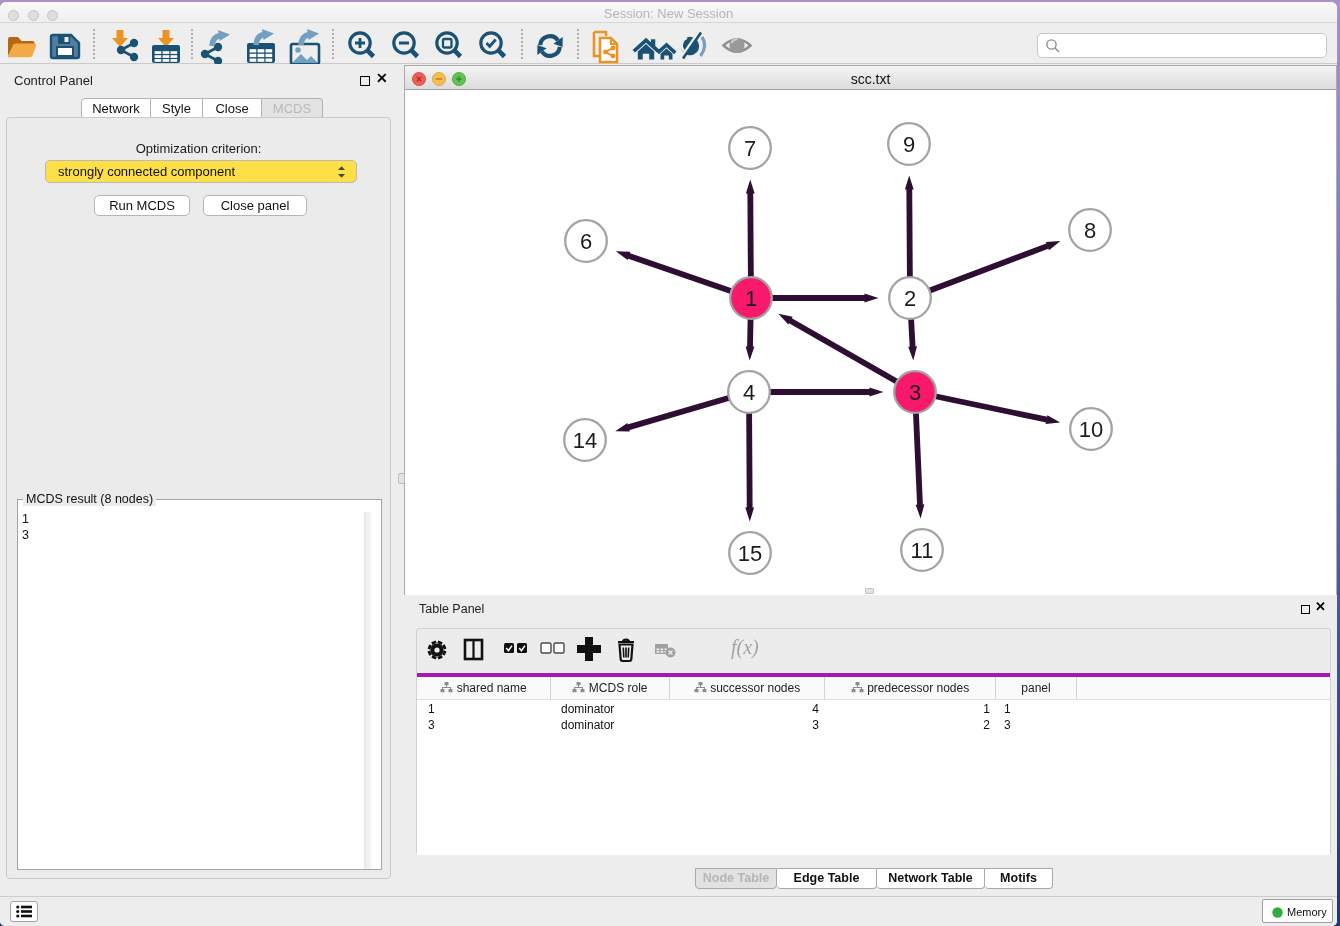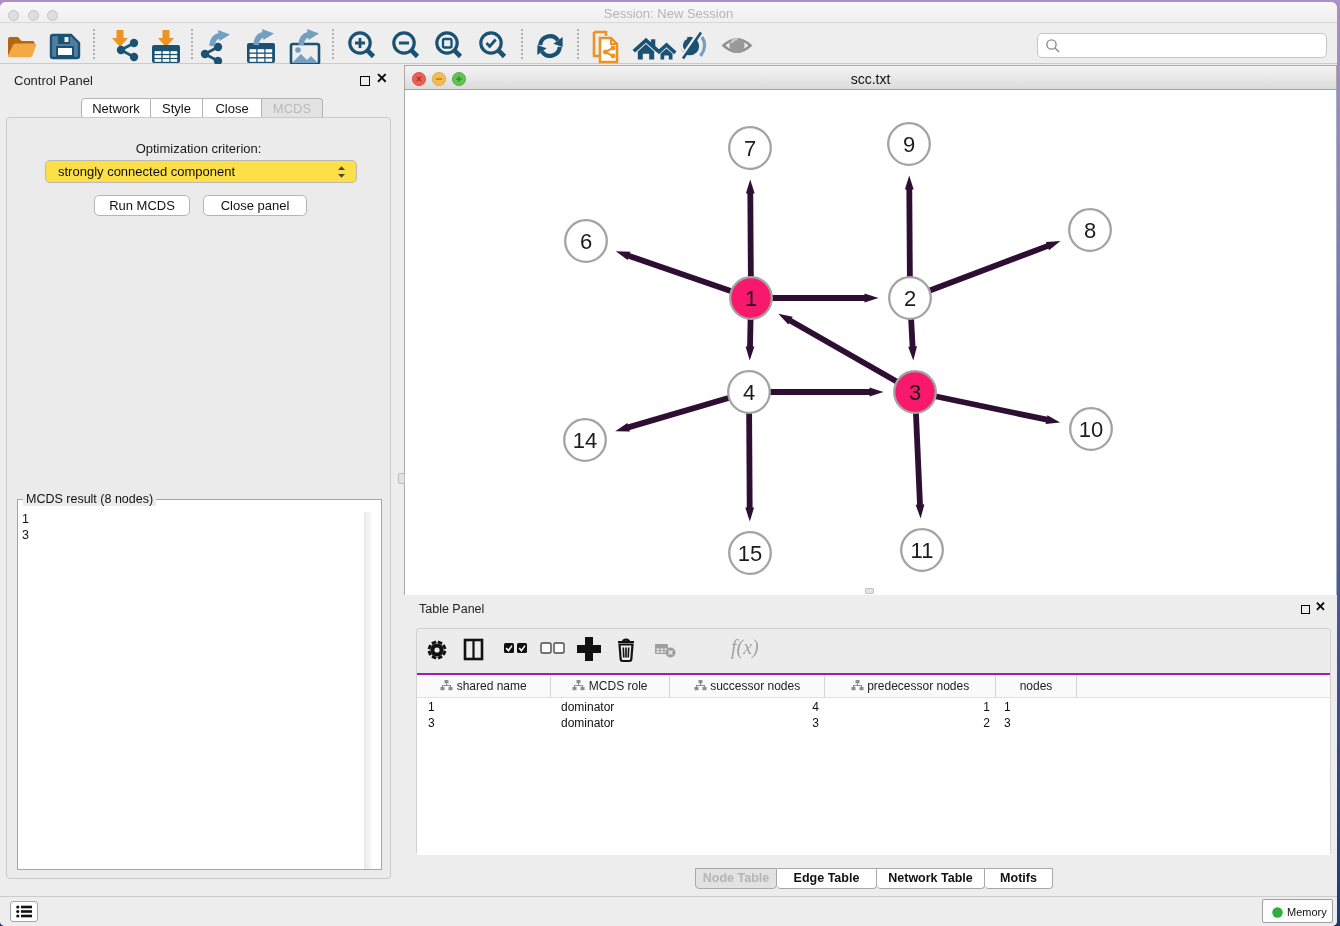--- a/index.html
+++ b/index.html
@@ -58,21 +58,21 @@
   #canvas { position:absolute; left:0; top:25px; width:933px; height:505px; background:#fff;
     border-left:1px solid #a9a9a9; border-right:1px solid #9fb3c4; }
 
   
   #tp-title { position:absolute; left:419px; top:600px; font-size:12.5px; color:#222; }
   #tp-float { position:absolute; left:1301px; top:603px; width:9px; height:9px; border:1.5px solid #000; }
   #tp-close { position:absolute; left:1315px; top:597px; font-size:13px; font-weight:bold; color:#000; }
   #tp-box { position:absolute; left:416px; top:626px; width:915px; height:227px;
     background:#ececec; border:1px solid #d2d2d2; border-radius:3px; }
   #tp-table { position:absolute; left:0px; top:44px; width:913px; height:182px; background:#fff;
-    border-top:2px solid #a21caf; }
+    border-top:4px solid #a21caf; }
   .th { position:absolute; top:0; height:22px; border-right:1px solid #d4d4d4;
     font-size:12px; color:#222; text-align:center; line-height:22px; }
   #thead { position:absolute; left:0; top:0; width:913px; height:23px; background:#fafafa;
     border-bottom:1px solid #e2e2e2; }
   .td { position:absolute; font-size:12px; color:#111; height:16px; line-height:16px; }
   .btab { position:absolute; top:866px; height:21px; background:#fff; border:1px solid #a9a9a9;
     font-size:12.5px; font-weight:bold; color:#111; text-align:center; line-height:19px;
     border-radius:0 0 4px 4px; }
 
   
@@ -353,21 +353,21 @@
               <path d="M6.5,3 v2.5 M2.5,8 v-2.5 h8 v2.5" stroke="#8d8d8d" stroke-width="1.1" fill="none"></path>
               <rect x="0.5" y="7" width="4" height="3.2" fill="#8d8d8d"></rect>
               <rect x="8.5" y="7" width="4" height="3.2" fill="#8d8d8d"></rect>
             </svg> successor nodes</div>
           <div class="th" style="left:408px; width:171px;"><svg width="13" height="11" viewBox="0 0 13 11" style="vertical-align:-1px;">
               <rect x="4.5" y="0" width="4" height="3.2" fill="#8d8d8d"></rect>
               <path d="M6.5,3 v2.5 M2.5,8 v-2.5 h8 v2.5" stroke="#8d8d8d" stroke-width="1.1" fill="none"></path>
               <rect x="0.5" y="7" width="4" height="3.2" fill="#8d8d8d"></rect>
               <rect x="8.5" y="7" width="4" height="3.2" fill="#8d8d8d"></rect>
             </svg> predecessor nodes</div>
-          <div class="th" style="left:579px; width:81px;"> nodes</div>
+          <div class="th" style="left:579px; width:81px;"> panel</div>
         </div>
       <div class="td" style="left:11px;top:24px;">1</div>
         <div class="td" style="left:144px;top:24px;">dominator</div>
         <div class="td" style="left:330px;top:24px;width:72px;text-align:right;">4</div>
         <div class="td" style="left:500px;top:24px;width:73px;text-align:right;">1</div>
         <div class="td" style="left:587px;top:24px;">1</div>
         <div class="td" style="left:11px;top:40px;">3</div>
         <div class="td" style="left:144px;top:40px;">dominator</div>
         <div class="td" style="left:330px;top:40px;width:72px;text-align:right;">3</div>
         <div class="td" style="left:500px;top:40px;width:73px;text-align:right;">2</div>

